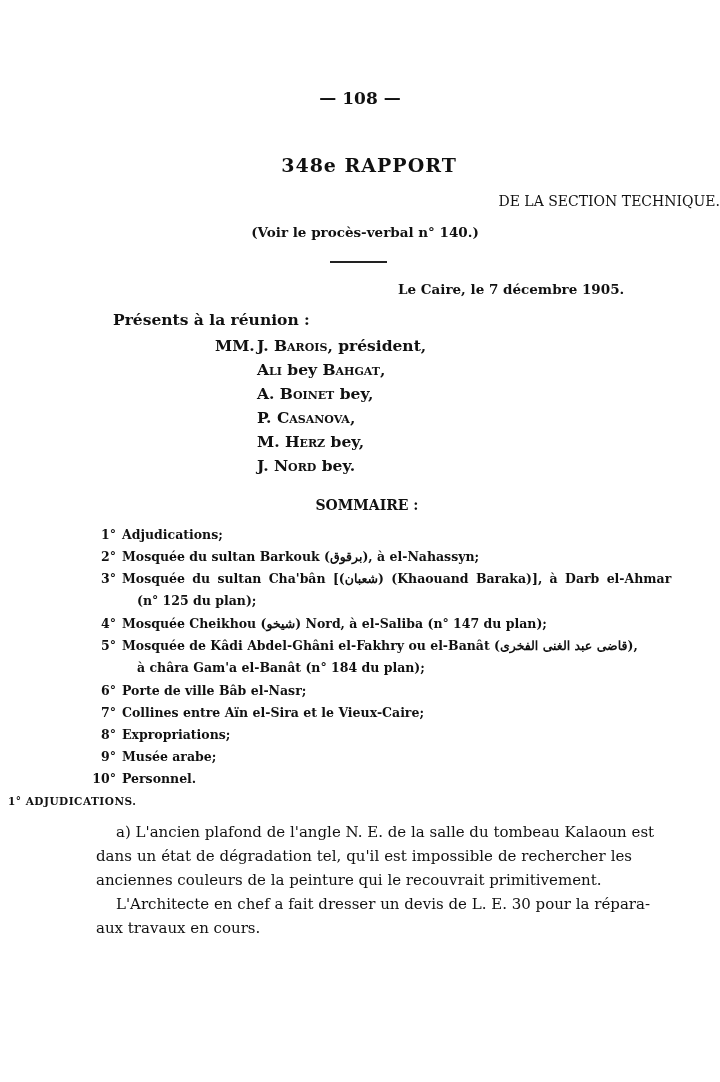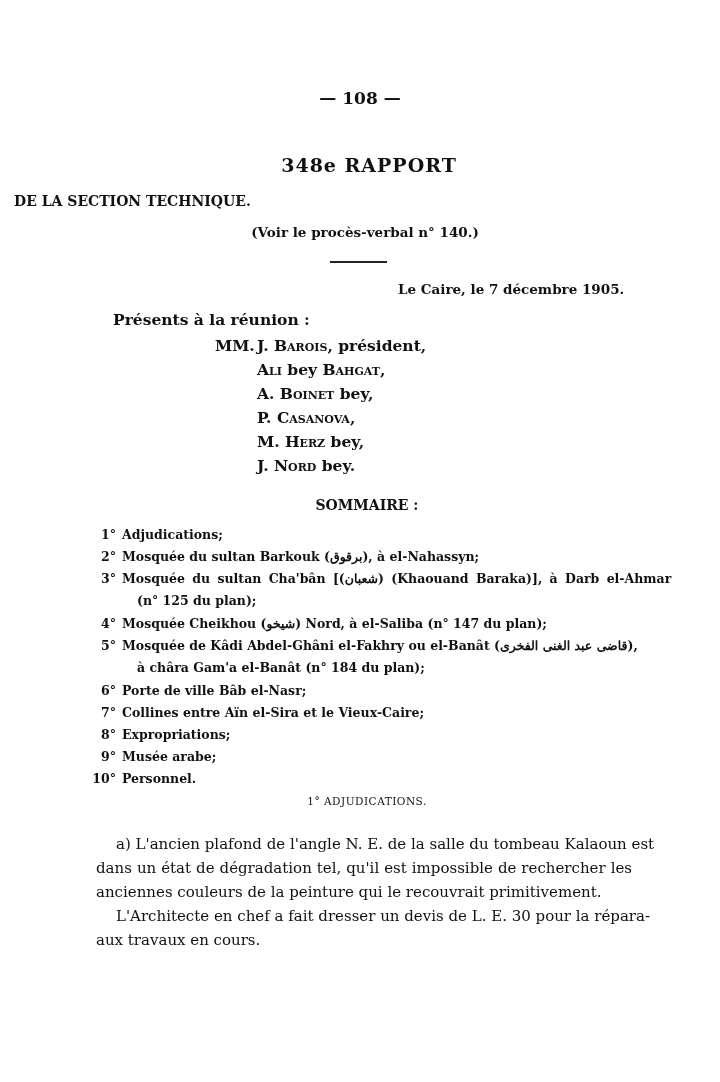--- a/index.html
+++ b/index.html
@@ -1,34 +1,34 @@
 <!DOCTYPE html>
 <html><head>
   <meta charset="utf-8">
   <style>
     html, body { margin: 0; padding: 0; background: #ffffff; }
     body { width: 720px; height: 1082px; position: relative; overflow: hidden;
       font-family: "DejaVu Serif", "Liberation Serif", serif; color: #111; }
     .abs { position: absolute; white-space: nowrap; }
     .page-num { left: 0; width: 720px; text-align: center; top: 88px; font-size: 17px; font-weight: bold; }
     .title { left: 0; width: 720px; text-align: center; top: 154px; font-size: 19px; font-weight: bold; letter-spacing: 1px; padding-left: 18px; box-sizing: border-box; }
-    .subtitle { left: 0; width: 720px; text-align: left; top: 193px; font-size: 14px; font-weight: bold; padding-left: 14px; box-sizing: border-box; }
+    .subtitle { left: 0; width: 720px; text-align: right; top: 193px; font-size: 14px; font-weight: normal; padding-left: 14px; box-sizing: border-box; }
     .ref { left: 0; width: 720px; text-align: center; top: 224px; font-size: 13.5px; font-weight: bold; padding-left: 10px; box-sizing: border-box; }
     .rule { left: 330px; top: 261px; width: 57px; height: 1.5px; background: #222; }
     .dateline { left: 398px; top: 281px; font-size: 13.5px; font-weight: bold; }
     .presents { left: 113px; top: 310px; font-size: 15.5px; font-weight: bold; }
     .mm { left: 215px; top: 336px; font-size: 15.5px; font-weight: bold; }
     .member { left: 257px; font-size: 15.5px; font-weight: bold; }
     .sc { font-variant: small-caps; }
     .sommaire { left: 0; width: 720px; text-align: center; top: 497px; font-size: 14px; font-weight: bold; padding-left: 14px; box-sizing: border-box; }
     .toc-num { font-size: 12.5px; font-weight: bold; text-align: right; width: 36px; }
     .toc-text { left: 122px; font-size: 12.5px; font-weight: bold; }
     .toc-cont { left: 137px; font-size: 12.5px; font-weight: bold; }
-    .section-head { left: 0; width: 720px; text-align: center; top: 795px; font-size: 10.5px; font-weight: normal; letter-spacing: 0.5px; padding-left: 14px; box-sizing: border-box; }
-    .para { left: 96px; width: 536px; font-size: 15px; line-height: 24px; text-align: justify; margin-top: 12px; }
+    .section-head { left: 0; width: 720px; text-align: left; top: 795px; font-size: 10.5px; font-weight: bold; letter-spacing: 0.5px; padding-left: 8px; box-sizing: border-box; }
+    .para { left: 96px; width: 536px; font-size: 15px; line-height: 24px; text-align: justify; }
     .para .line { display: block; white-space: nowrap; text-align: justify; text-align-last: justify; }
     .para .line.last { text-align-last: left; }
   </style>
 </head>
 <body>
 
 <div>
 
   <div class="abs page-num">— 108 —</div>
 

